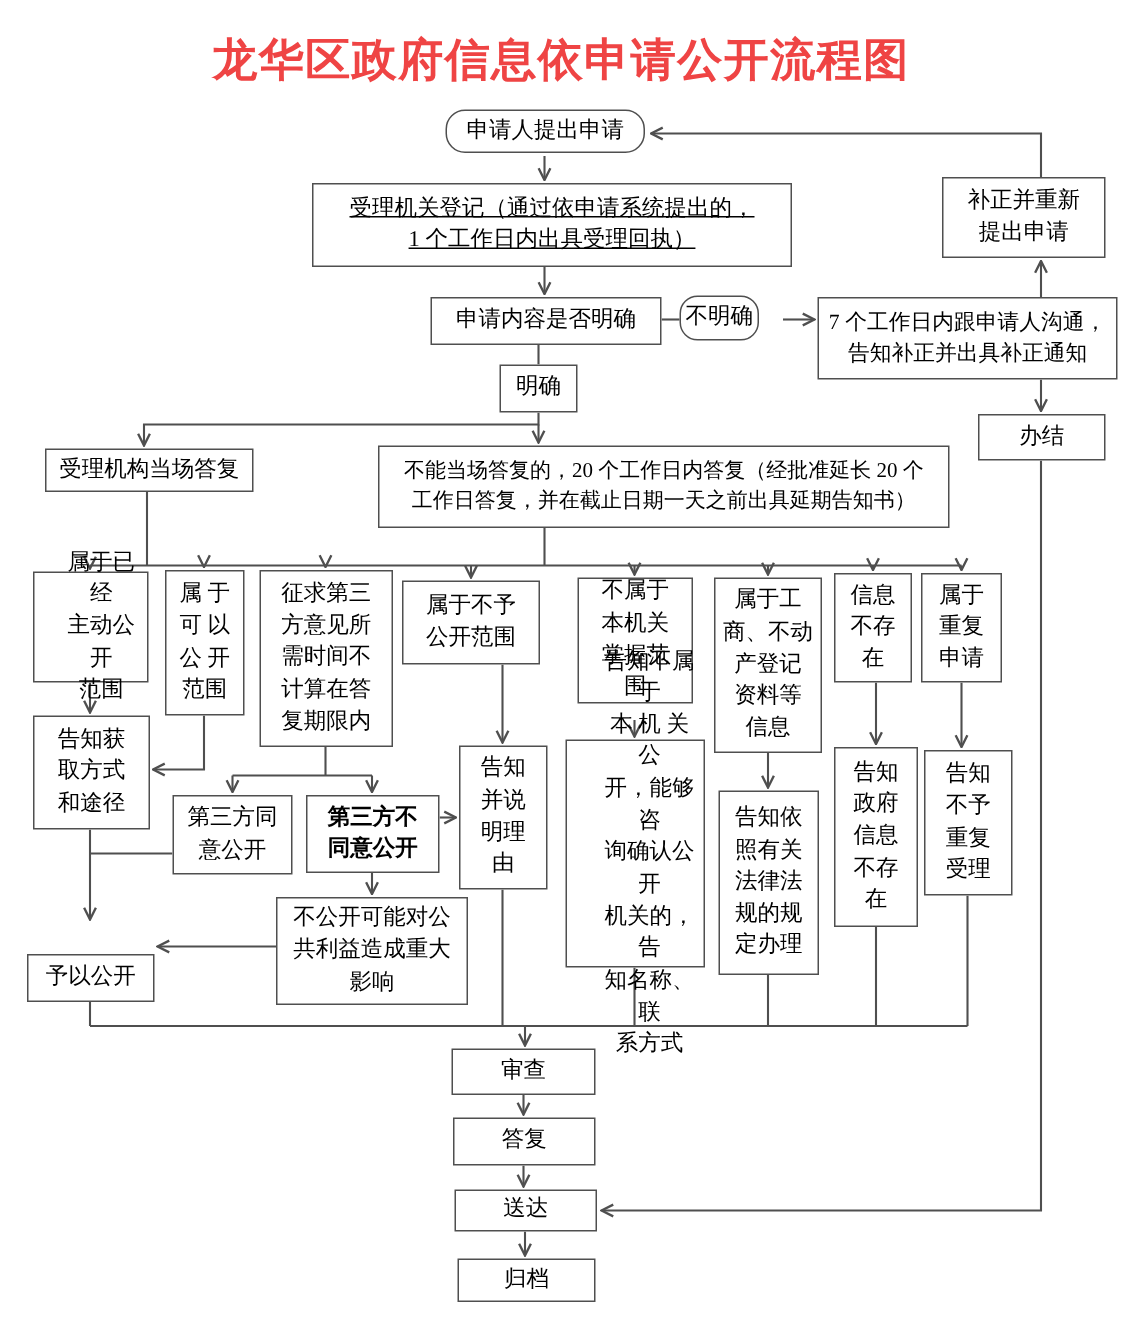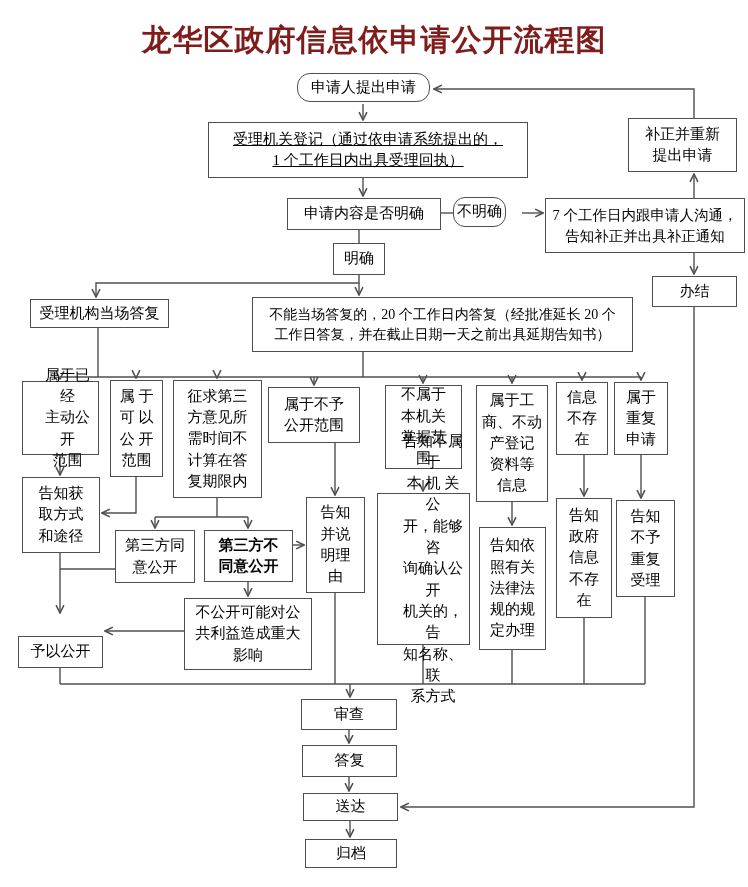--- a/index.html
+++ b/index.html
@@ -1,19 +1,19 @@
 <!DOCTYPE html>
 <html lang="zh"><head>
 <meta charset="utf-8">
 <style>
   html,body{margin:0;padding:0;background:#fff;}
   .canvas{position:relative;width:748px;height:887px;background:#ffffff;overflow:hidden;
           font-family:"Liberation Serif", "DejaVu Serif", serif;}
   .title{position:absolute;left:0;right:0;top:20px;text-align:center;
-         font-size:30px;font-weight:700;color:#7f1d1d;letter-spacing:1px;}
+         font-size:30px;font-weight:700;color:#ef4444;letter-spacing:1px;}
   .node{position:absolute;box-sizing:border-box;border:1.6px solid #4f4f4f;
         display:flex;align-items:center;justify-content:center;text-align:center;
         white-space:pre-line;font-size:15px;line-height:1.42;color:#000;
         padding:1px 2px;background:#fff;}
   .lines{position:absolute;left:0;top:0;pointer-events:none;}
 </style>
 </head>
 <body>
 
 <div class="canvas">

